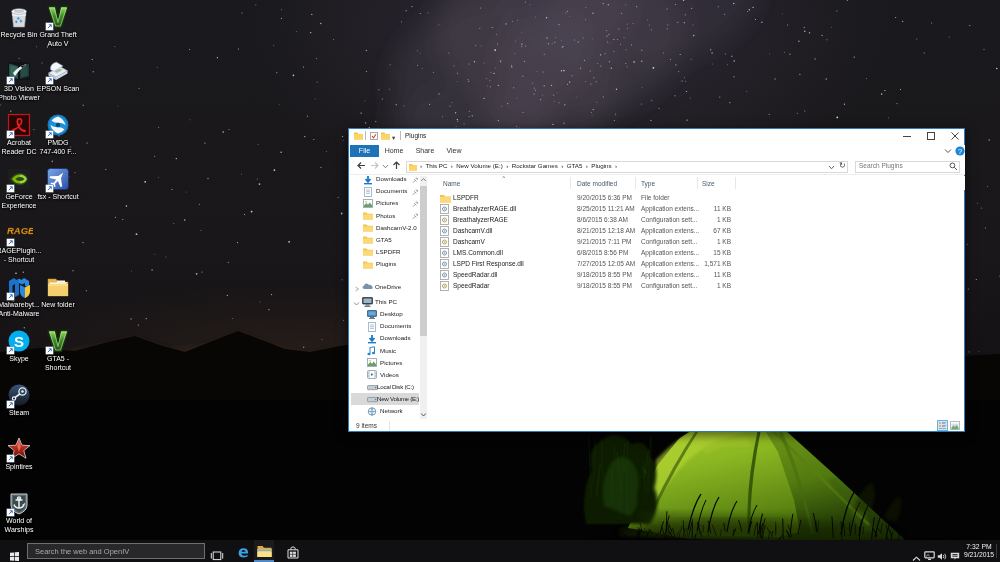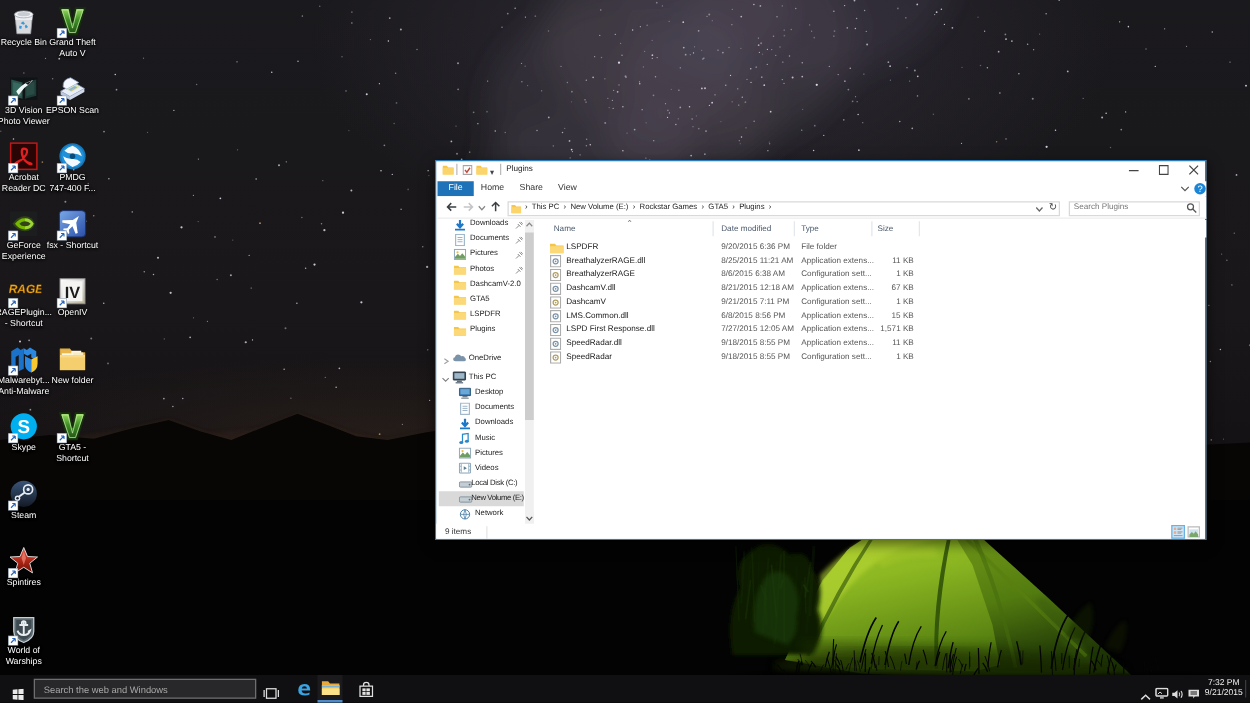--- a/index.html
+++ b/index.html
@@ -784,42 +784,20 @@
           <text x="0" y="13" font-family="Liberation Sans" font-weight="bold" font-style="italic" font-size="9.5" fill="#f0a818" stroke="#7a4a00" stroke-width="0.3">RAGE</text>
         </svg>
         <div style="position:absolute;left:0px;bottom:-1px;width:7px;height:7px;background:#fff;box-shadow:0 0 0 0.5px #98a6b4">
           <svg width="7" height="7">
             <path d="M1.8,5.2 L5.2,1.8 M5.2,1.8 L2.8,1.8 M5.2,1.8 L5.2,4.2" stroke="#2a64b8" stroke-width="0.9" fill="none"></path>
           </svg>
         </div>
       </div>
       <div class="lbl">RAGEPlugin...<br>- Shortcut</div>
     </div>
-    <div class="dico" style="left:23px;top:221px">
-      <div style="position:relative;width:24px;height:24px;margin:0 auto">
-        <svg width="24" height="24">
-          <defs>
-            <linearGradient id="oig" x1="0" y1="0" x2="1" y2="1">
-              <stop offset="0" stop-color="#ffffff"></stop>
-              <stop offset="0.5" stop-color="#d8d8d8"></stop>
-              <stop offset="1" stop-color="#b8b090"></stop>
-            </linearGradient>
-          </defs>
-          <rect x="2" y="2" width="20" height="20" fill="url(#oig)" stroke="#909090" stroke-width="0.8"></rect>
-          <rect x="4" y="4" width="16" height="16" fill="#f4f4f2"></rect>
-          <text x="12" y="17" font-family="Liberation Serif" font-weight="bold" font-size="13" fill="#1a1a1a" text-anchor="middle">IV</text>
-        </svg>
-        <div style="position:absolute;left:0px;bottom:-1px;width:7px;height:7px;background:#fff;box-shadow:0 0 0 0.5px #98a6b4">
-          <svg width="7" height="7">
-            <path d="M1.8,5.2 L5.2,1.8 M5.2,1.8 L2.8,1.8 M5.2,1.8 L5.2,4.2" stroke="#2a64b8" stroke-width="0.9" fill="none"></path>
-          </svg>
-        </div>
-      </div>
-      <div class="lbl">OpenIV</div>
-    </div>
     <div class="dico" style="left:-16px;top:275px">
       <div style="position:relative;width:24px;height:24px;margin:0 auto">
         <svg width="24" height="24">
           <path d="M2,6 L7,3 L9.5,5 L12,3.5 L12,20 L8,22 L8,9 L5.5,10.5 L5.5,20 L2,18 Z" fill="#1a73c8"></path>
           <path d="M12,3.5 L14.5,5 L17,3 L22,6 L22,13 L18,11 L18,8 L15,9.5 L12,8 Z" fill="#2a88e0"></path>
           <path d="M13,10 L18,12.5 L23,10 L23,16 Q23,21 18,23 Q13,21 13,16 Z" fill="#1a5fa8"></path>
           <path d="M18,12.5 L23,10 L23,16 Q23,21 18,23 Z" fill="#f8c830"></path>
           <path d="M13,10 L18,12.5 L18,23 Q13,21 13,16 Z" fill="#2a88e0"></path>
         </svg>
         <div style="position:absolute;left:0px;bottom:-1px;width:7px;height:7px;background:#fff;box-shadow:0 0 0 0.5px #98a6b4">
@@ -1258,21 +1236,21 @@
 <div id="taskbar">
     <div class="abs" style="left:10px;top:7px"><svg width="9" height="9">
         <g fill="#e8e8e8">
           <path d="M0,0.7 L4,0.4 L4,4.2 L0,4.2 Z"></path>
           <path d="M4.7,0.35 L9,0 L9,4.2 L4.7,4.2 Z"></path>
           <path d="M0,4.9 L4,4.9 L4,8.7 L0,8.4 Z"></path>
           <path d="M4.7,4.9 L9,4.9 L9,9.1 L4.7,8.75 Z"></path>
         </g>
       </svg></div>
 <div class="abs" style="left:27px;top:3px;width:178px;height:16px;background:#28282b;border:1px solid #6e6e70"></div>
-<div class="abs" style="left:35px;top:7px;font-size:7.5px;color:#a8a8a8">Search the web and Windows</div>
+<div class="abs" style="left:35px;top:7px;font-size:7.5px;color:#a8a8a8">Search the web and OpenIV</div>
 <div class="abs" style="left:210px;top:7px"><svg width="14" height="10">
         <rect x="3.2" y="1" width="7.6" height="7.6" fill="none" stroke="#e0e0e0" stroke-width="1"></rect>
         <path d="M1.3,2 L1.3,7.6 M12.7,2 L12.7,7.6" stroke="#e0e0e0" stroke-width="1"></path>
       </svg></div>
 <div class="abs" style="left:237px;top:5px"><svg width="13" height="13">
         <path d="M1.6,7.2 Q1.8,2.2 6.6,2.2 Q10.9,2.2 11.1,6.5 L11.1,7.4 L4.3,7.4 Q4.6,9.7 7.4,9.7 Q9.2,9.7 10.6,8.9 L10.6,10.6 Q9.2,11.4 7.1,11.4 Q1.6,11.4 1.6,7.2 Z M4.4,5.7 L8.6,5.7 Q8.4,4 6.5,4 Q4.7,4 4.4,5.7 Z" fill="#3aa3e3"></path>
       </svg></div>
 <div class="abs" style="left:254px;top:0px;width:20px;height:22px;background:#1b1b1d"></div>
 <div class="abs" style="left:254px;top:20px;width:20px;height:2px;background:#4f89c8"></div>
 <div class="abs" style="left:257px;top:4px"><svg width="15" height="13">

